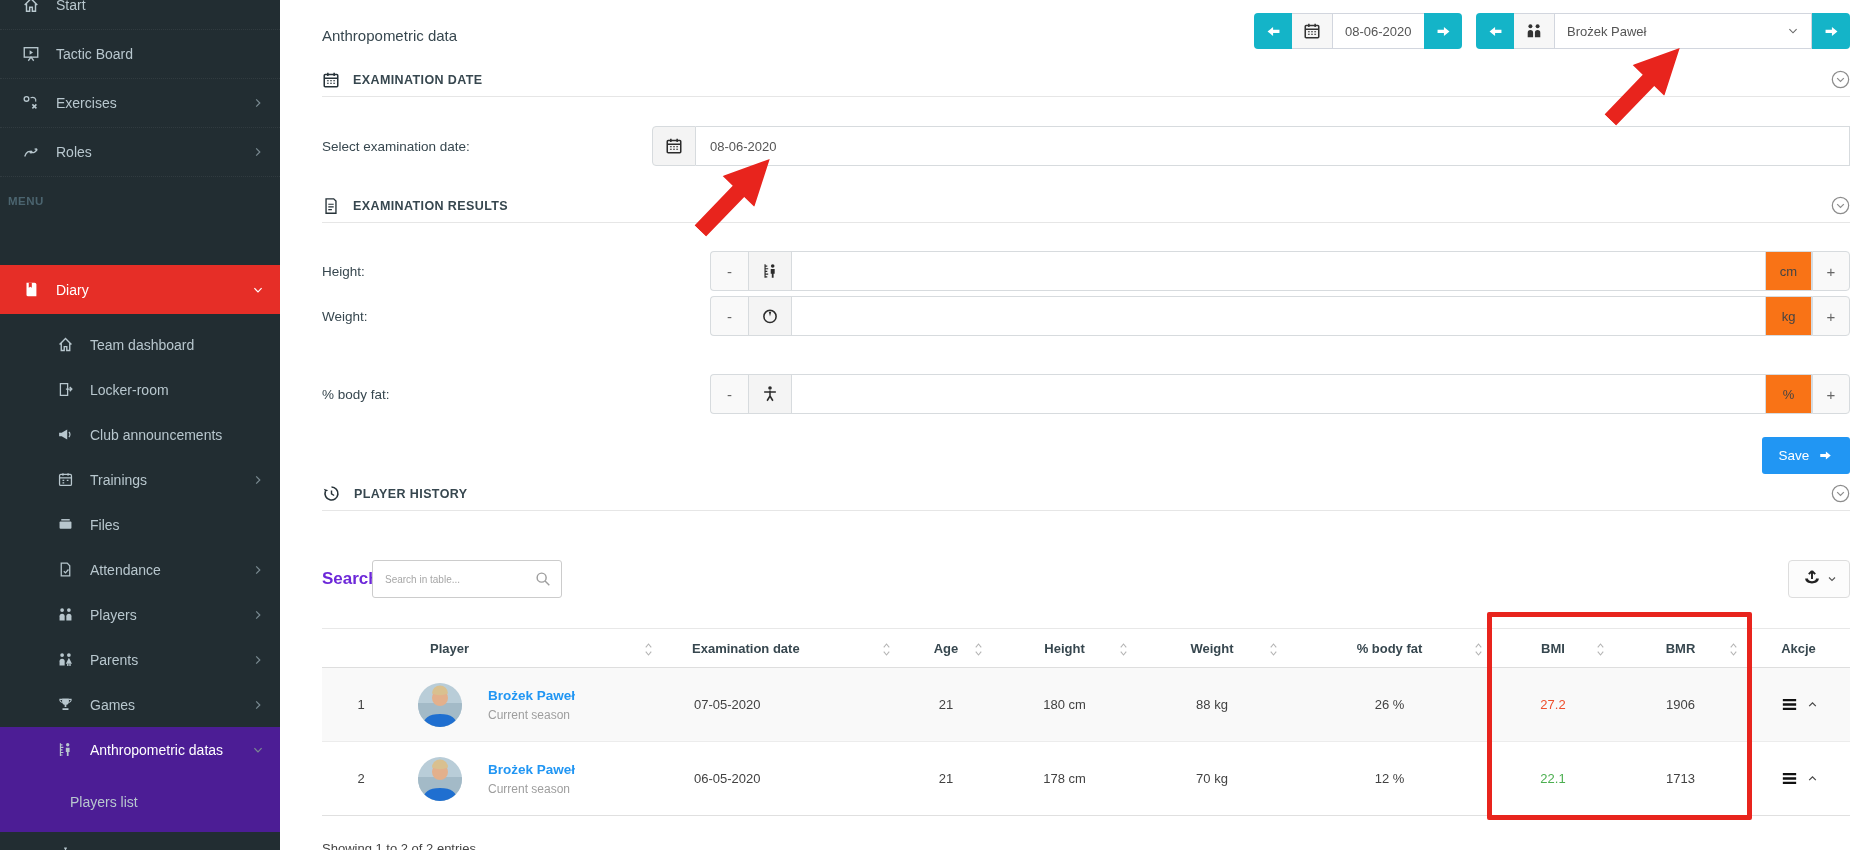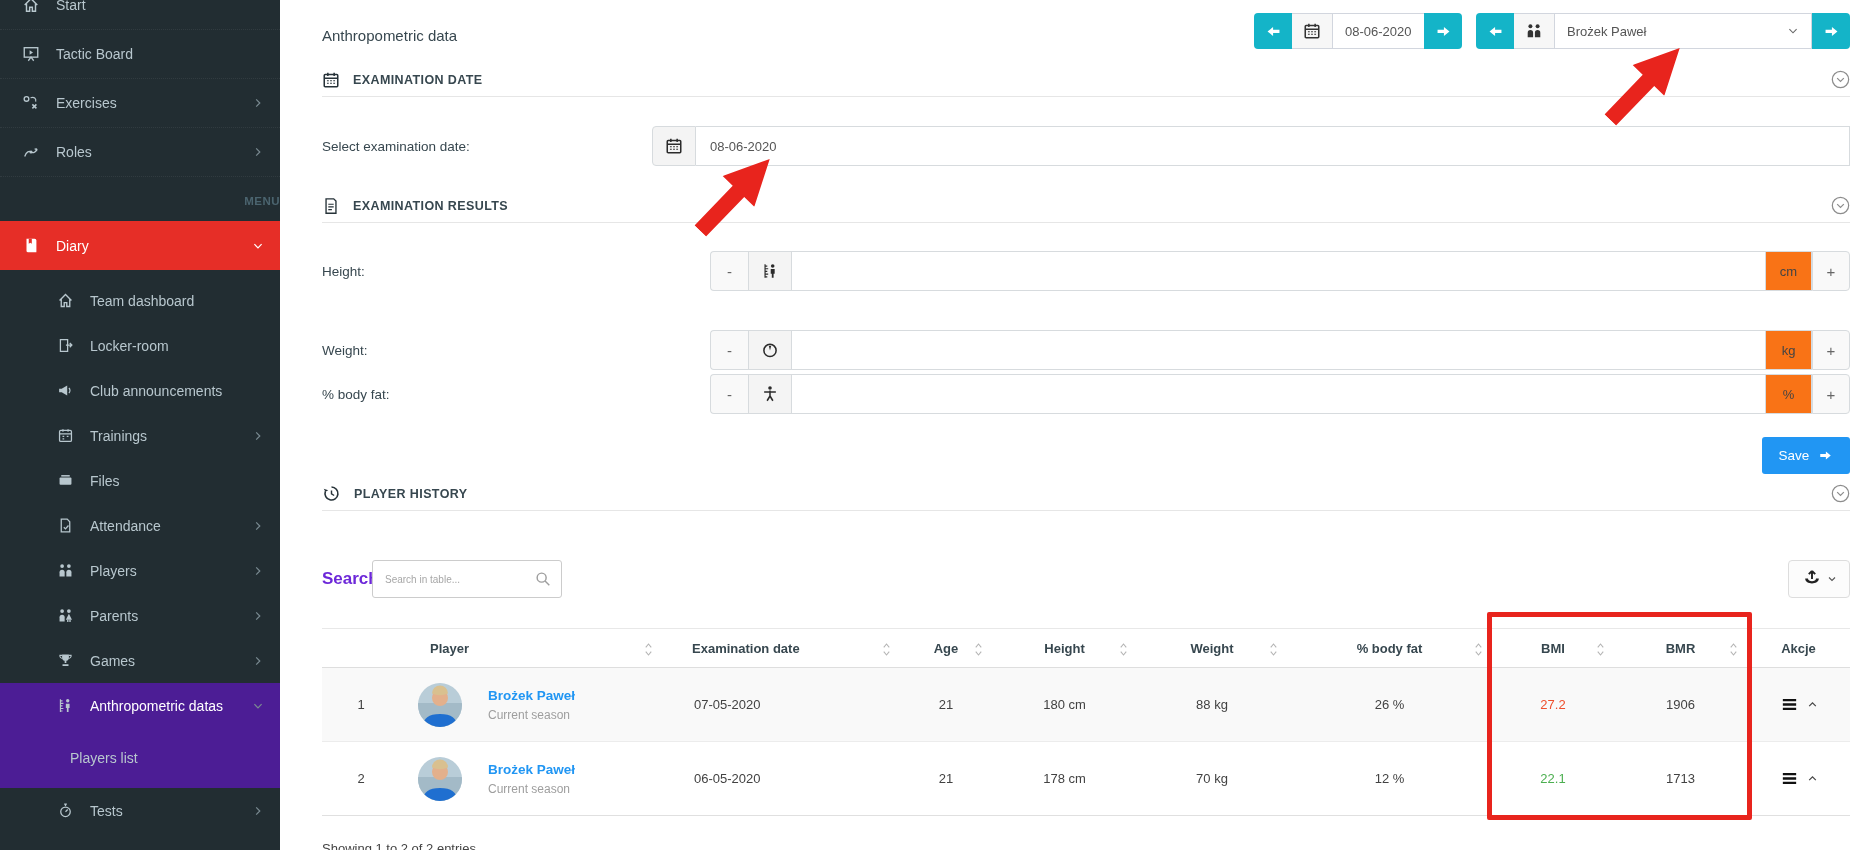--- a/index.html
+++ b/index.html
@@ -8,22 +8,22 @@
   body { position:relative; }
   svg { display:block; }
 
   
   .sidebar { position:absolute; left:0; top:0; width:280px; height:850px; background:#222d32; z-index:5; }
   .sb-top { margin-top:-19px; }
   .sb-item { height:49px; display:flex; align-items:center; padding:0 16px 0 20px;
     color:#b8c7ce; font-size:14px; cursor:pointer; border-bottom:1px dotted rgba(255,255,255,.07); }
   .sb-item .ico { width:22px; margin-right:14px; display:flex; justify-content:center; color:#b8c7ce; }
   .sb-item .chev { margin-left:auto; color:#7a8a91; display:flex; }
-  .menu-hdr { height:44px; padding:18px 0 0 8px; color:#4b646f; font-size:11.5px; font-weight:bold; letter-spacing:.5px;text-align:right; }
-  .sb-item.diary { background:#e62e27; color:#fff; border-bottom:none; }
+  .menu-hdr { height:44px; padding:18px 0 0 8px; color:#4b646f; font-size:11.5px; font-weight:bold; letter-spacing:.5px; }
+  .sb-item.diary { background:#e62e27; color:#fff; border-bottom:none;margin-top:44px; }
   .sb-item.diary .ico, .sb-item.diary .chev { color:#fff; }
   .sb-sub { padding-top:8px; }
   .sb-sub .sb-item { height:45px; padding-left:55px; border-bottom:none; font-size:14px; }
   .sb-sub .sb-item .ico { width:20px; margin-right:15px; }
   .active-block { background:#4c1d95; }
   .active-block .sb-item { color:#fff; }
   .pl-item { height:60px; display:flex; align-items:center; padding-left:70px;
     color:#b8c7ce; font-size:14px; cursor:pointer; }
 
   
@@ -443,21 +443,21 @@
             <circle cx="13" cy="4.4" r="2" fill="currentColor"></circle>
             <path d="M10.8 7.8 h4.4 v5.2 h-1.2 v4.5 h-2 v-4.5 h-1.2 z" fill="currentColor"></path>
           </svg>
         </span>
       <input class="val-input" style="">
       <span class="unitcell">cm</span>
       <span class="stepcell plus">+</span>
     </div>
   </div>
 
-  <div class="frow" style="top:330px">
+  <div class="frow" style="top:296px">
     <div class="flabel w388">Weight:</div>
     <div class="igroup">
       <span class="stepcell minus">-</span>
       <span class="icell">
           <svg width="18" height="18" viewBox="0 0 20 20">
             <circle cx="10" cy="10.5" r="6.8" fill="none" stroke="currentColor" stroke-width="1.7"></circle>
             <path d="M8.7 5.2 L10 10.5 L11.3 5.2 Z" fill="currentColor"></path>
           </svg>
         </span>
       <input class="val-input" style="">

